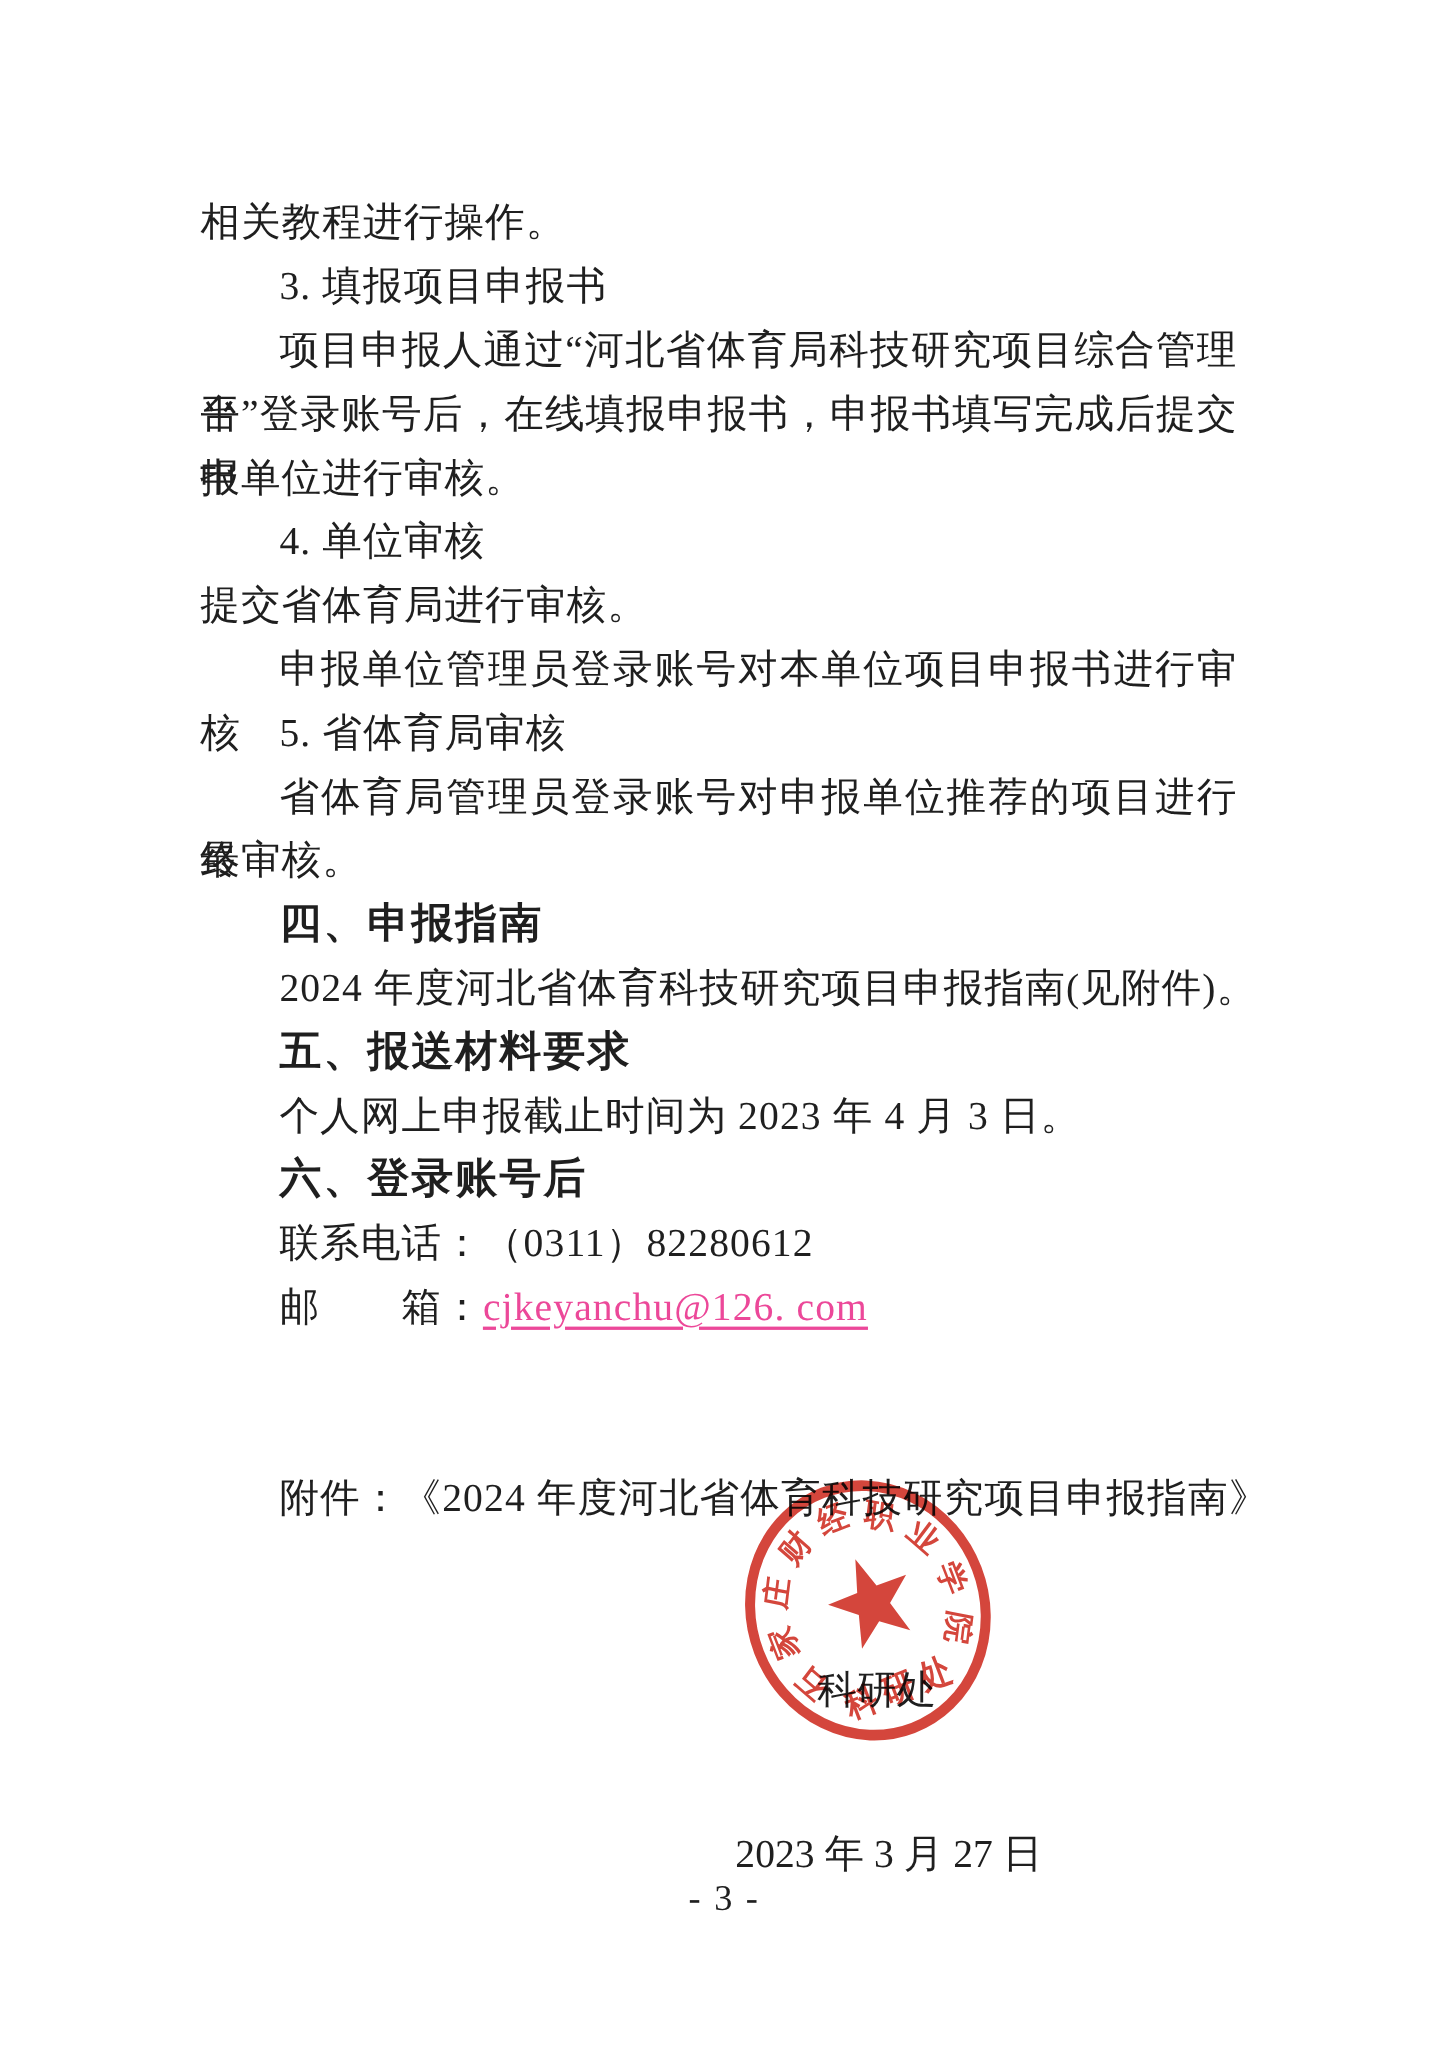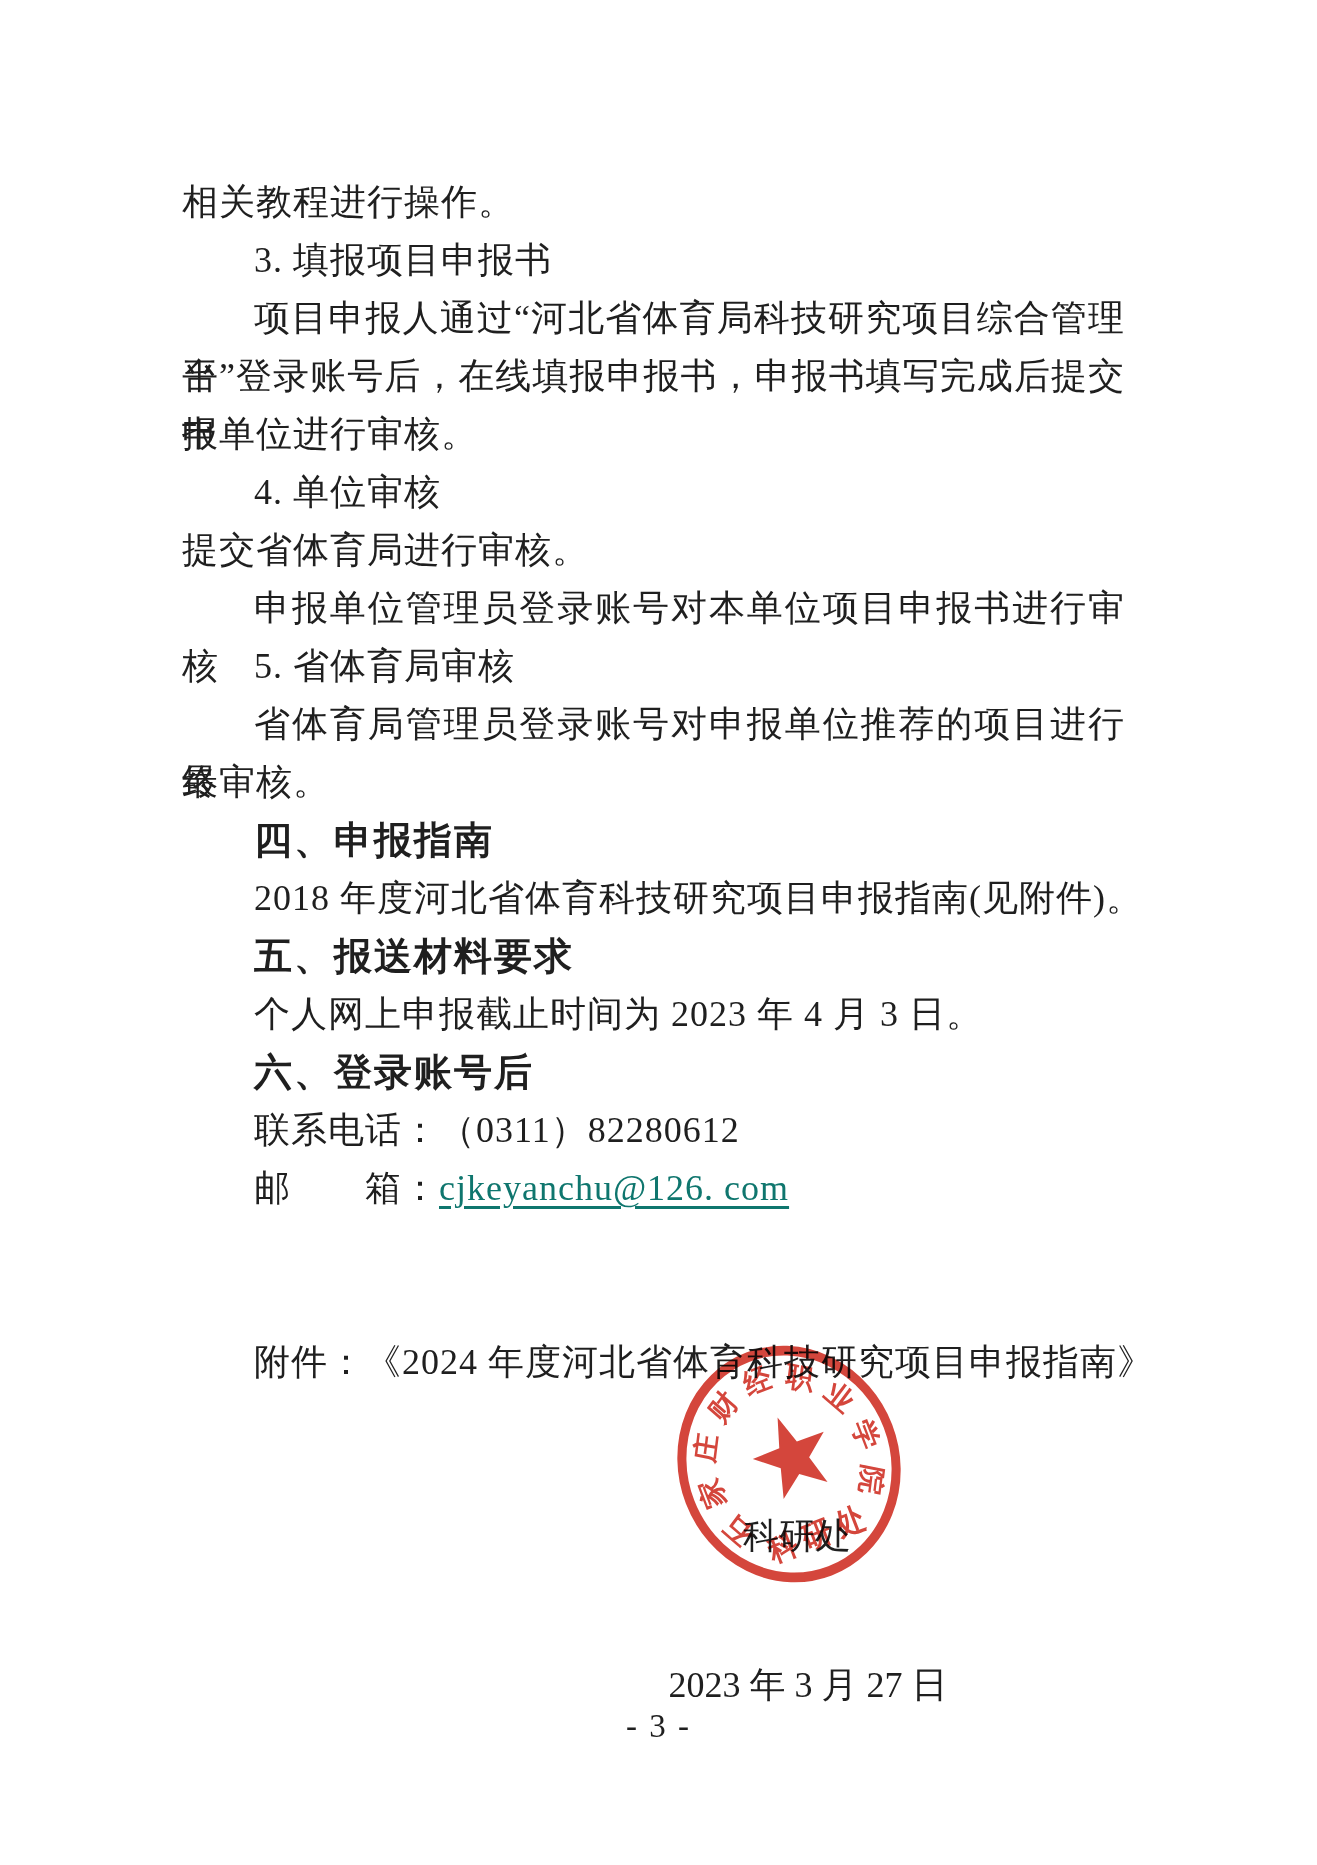--- a/index.html
+++ b/index.html
@@ -76,26 +76,26 @@
     <div class="line indent just">项目申报人通过“河北省体育局科技研究项目综合管理平</div>
     <div class="line just">台”登录账号后，在线填报申报书，申报书填写完成后提交申</div>
     <div class="line">报单位进行审核。</div>
     <div class="line indent">4. 单位审核</div>
     <div class="line">提交省体育局进行审核。</div>
     <div class="line indent just">申报单位管理员登录账号对本单位项目申报书进行审核</div>
     <div class="line indent">5. 省体育局审核</div>
     <div class="line indent just">省体育局管理员登录账号对申报单位推荐的项目进行最</div>
     <div class="line">终审核。</div>
     <div class="line indent heading">四、申报指南</div>
-    <div class="line indent">2018 年度河北省体育科技研究项目申报指南(见附件)。</div>
+    <div class="line indent">2024 年度河北省体育科技研究项目申报指南(见附件)。</div>
     <div class="line indent heading">五、报送材料要求</div>
     <div class="line indent">个人网上申报截止时间为 2023 年 4 月 3 日。</div>
     <div class="line indent heading">六、登录账号后</div>
     <div class="line indent">联系电话：（0311）82280612</div>
-    <div class="line indent"><span>邮　　箱：</span><a href="#" class="email-link" id="email-a" style="color: #0f766e;">cjkeyanchu@126. com</a></div>
+    <div class="line indent"><span>邮　　箱：</span><a href="#" class="email-link" id="email-a" style="color: #ec4899;">cjkeyanchu@126. com</a></div>
     <div class="blank"></div>
     <div class="blank"></div>
     <div class="line indent">附件：《2024 年度河北省体育科技研究项目申报指南》</div>
   </div>
 
   <div class="sig" style="left:647px; top:1507px; width:300px;">科研处</div>
 
   <div class="sig" style="left:658px; top:1656px; width:300px;">2023 年 3 月 27 日</div>
 
   <div class="footer">- 3 -</div>

